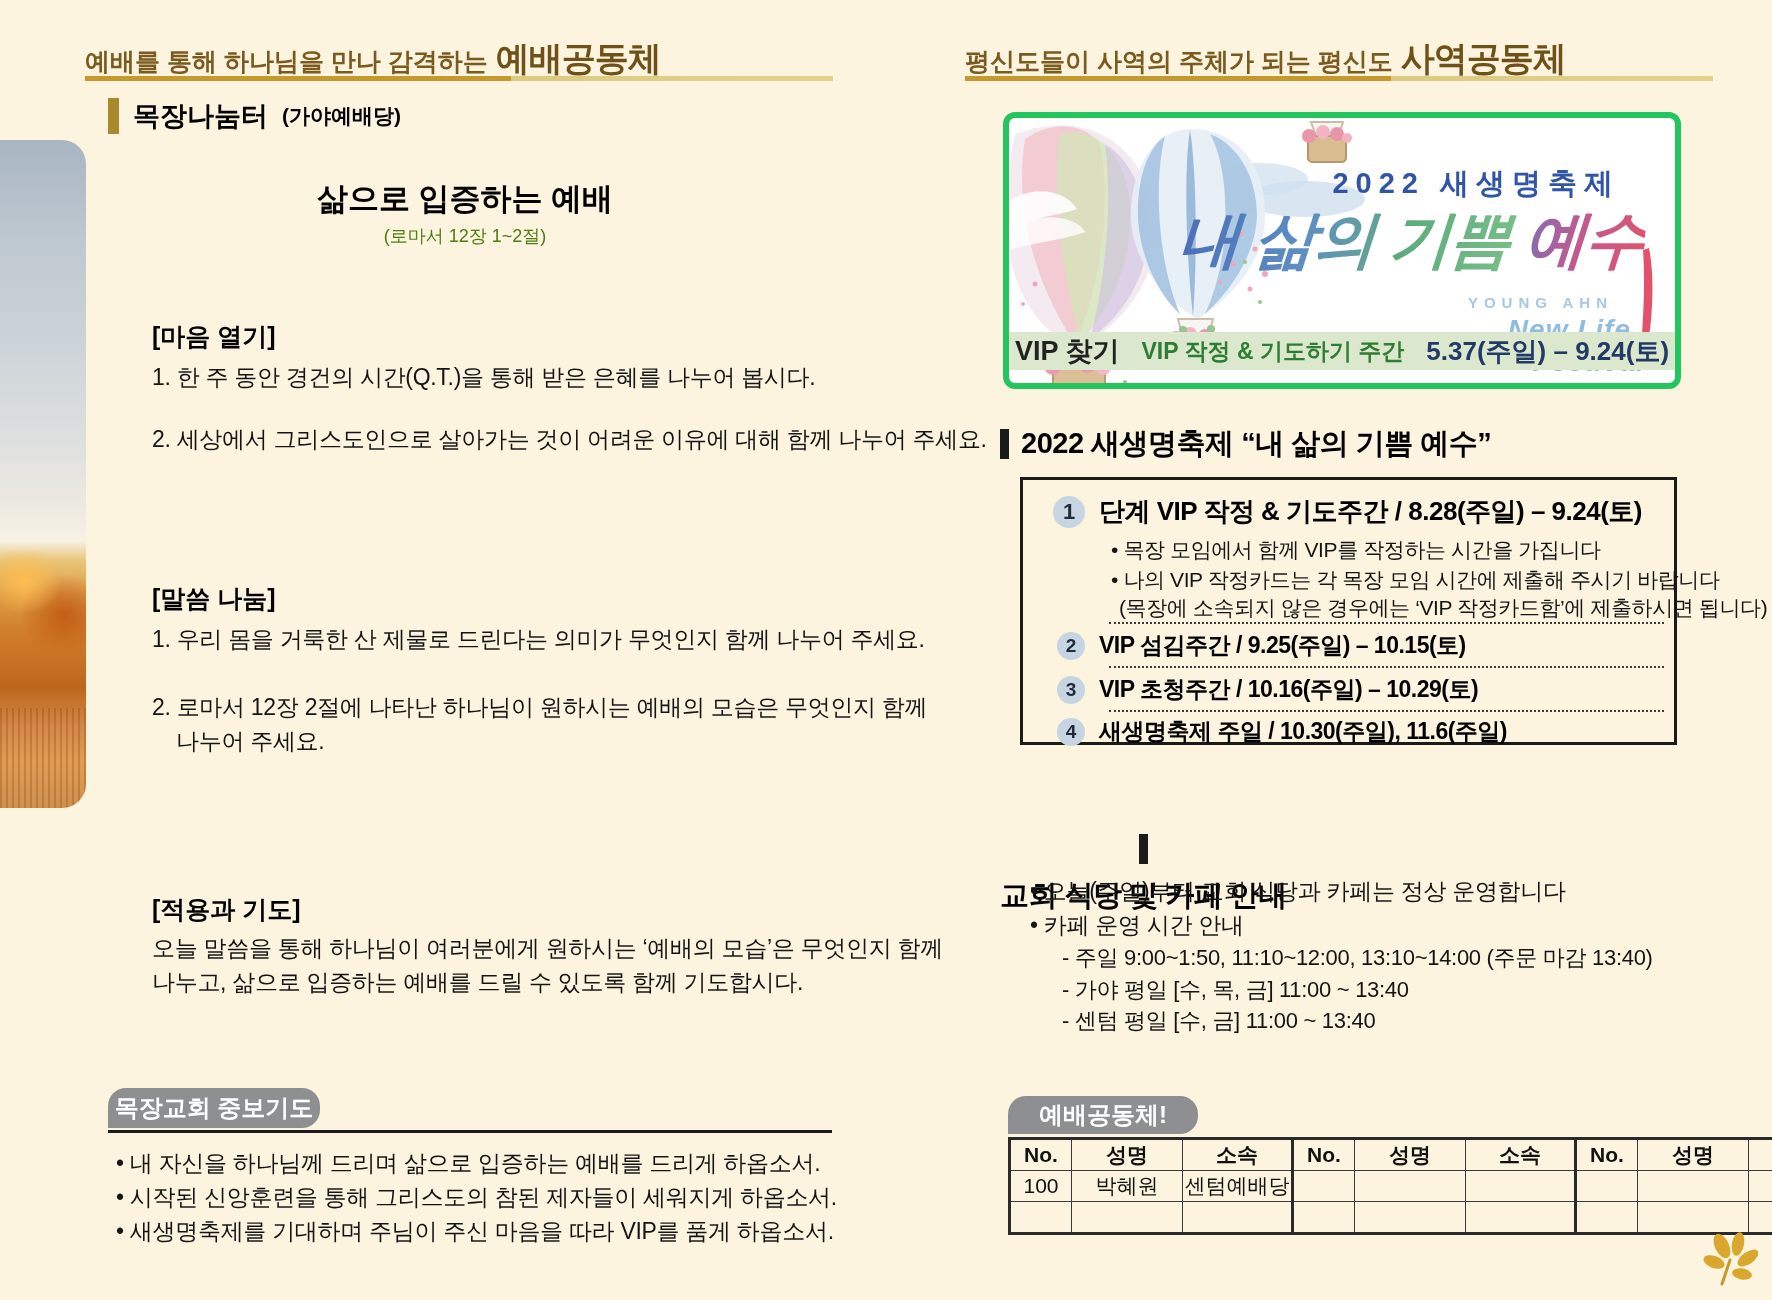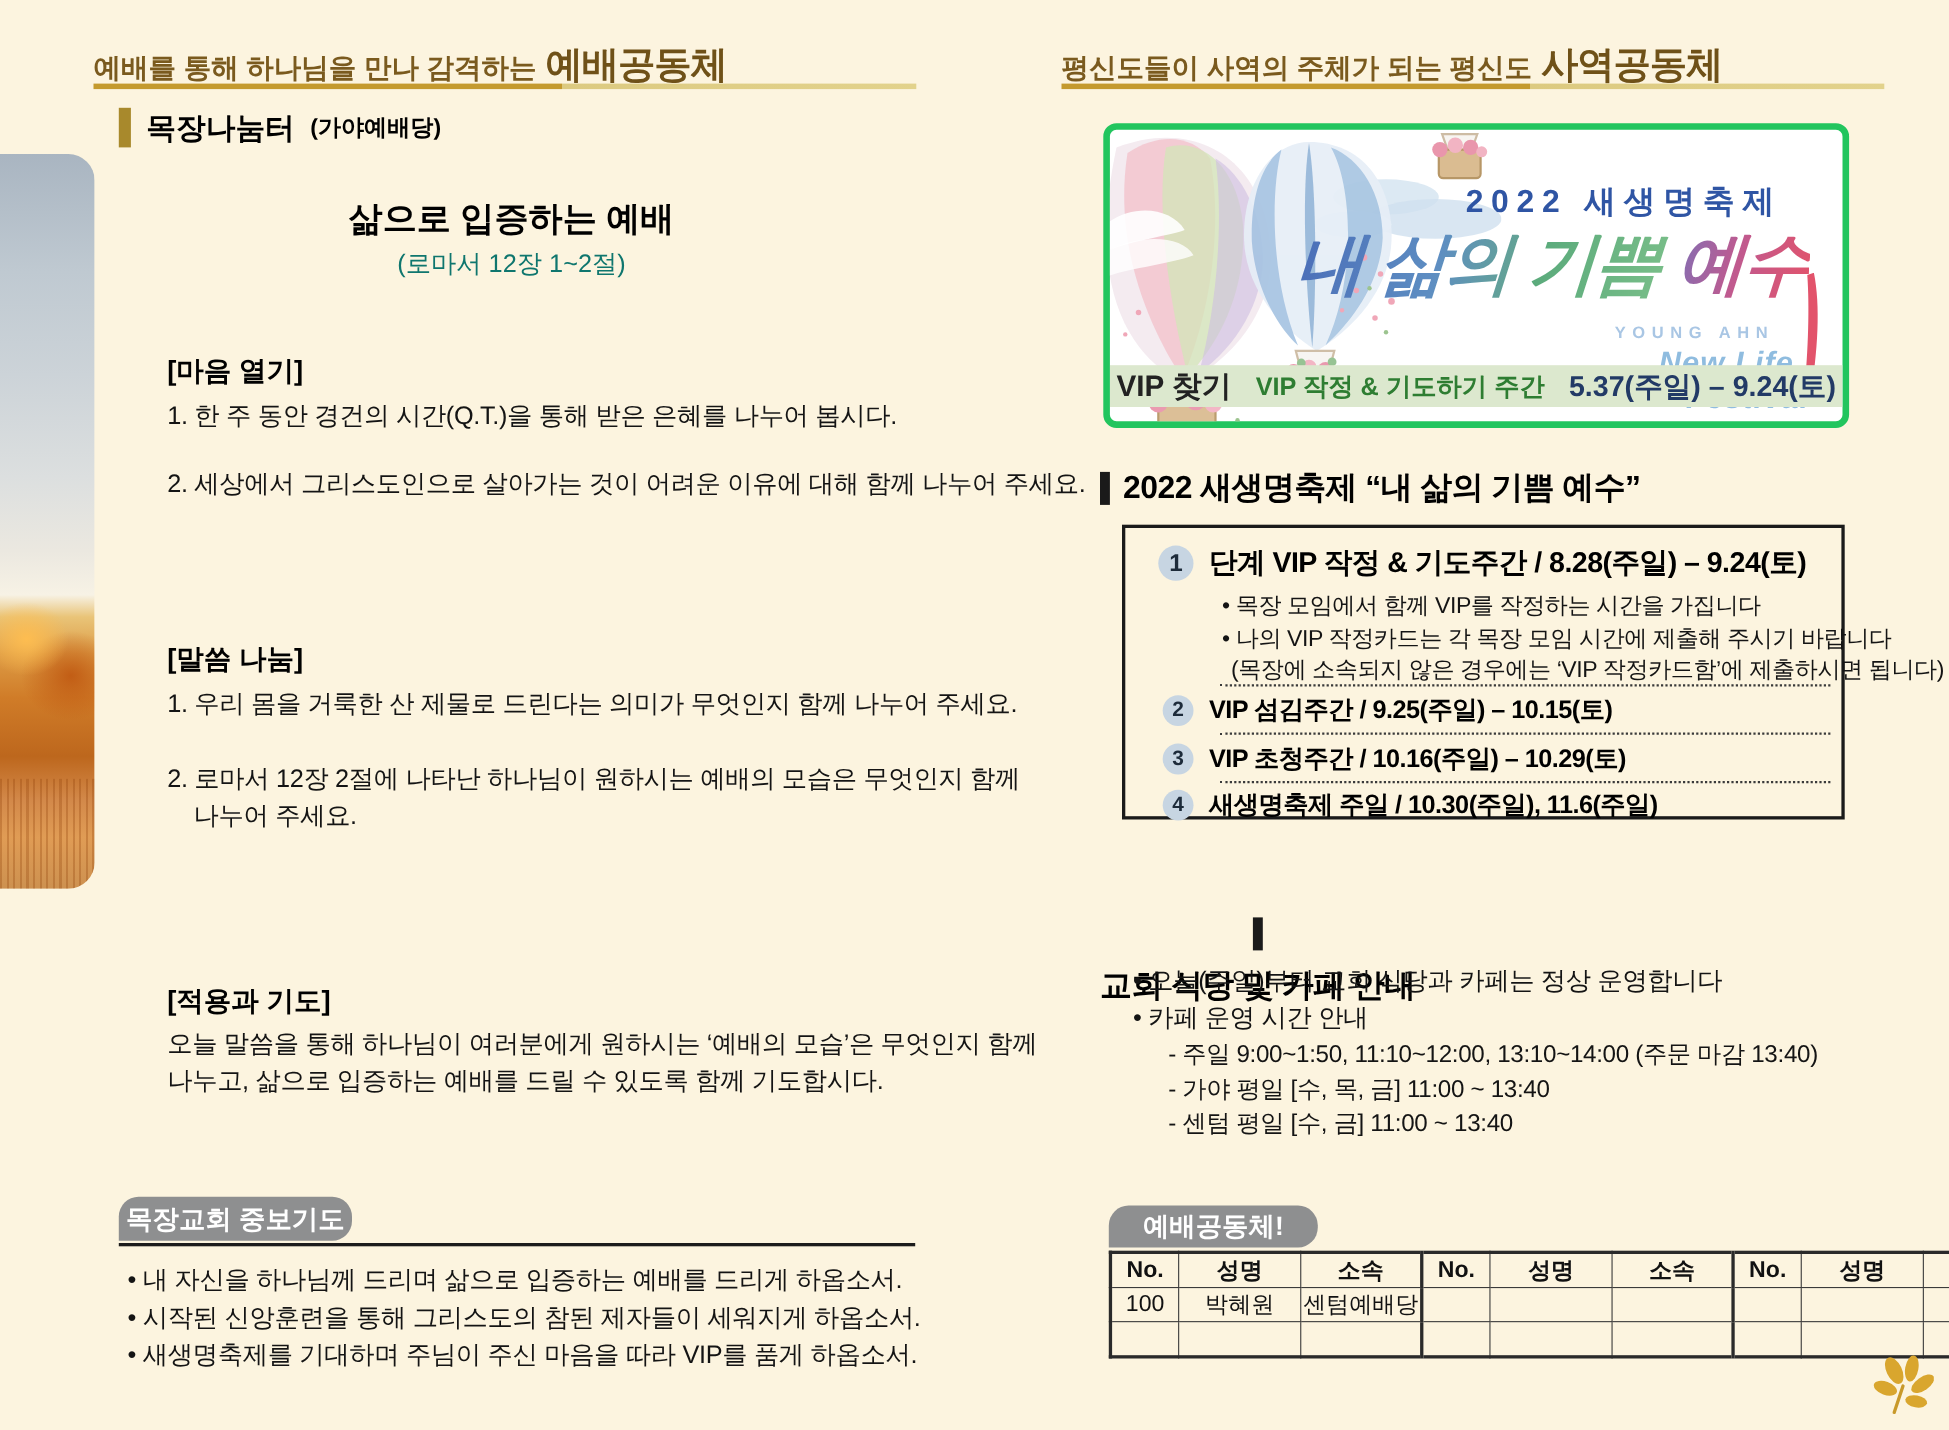--- a/index.html
+++ b/index.html
@@ -29,21 +29,21 @@
         #e9c478 63%,#dd9c46 68%,#d07c28 74%,#bd671d 82%,#d3894a 88%,#e09c55 93%,#cd9150 100%);
     background-repeat:no-repeat;
     background-size:100% 15%,100% 100%,100% 100%,100% 100%;
     background-position:0 100%,0 0,0 0,0 0;
   }
 
   
   .sec-head{font-size:25px;font-weight:bold;color:#000;}
   .body-text{font-size:23px;color:#141414;letter-spacing:-0.3px;}
   .center-title{font-size:31px;font-weight:bold;text-align:center;color:#000;}
-  .center-sub{font-size:23px;text-align:center;color:#0f766e;}
+  .center-sub{font-size:18px;text-align:center;color:#4d7c0f;}
 
   
   .gray-badge{
     background:#8e8f90;color:#fff;font-weight:bold;font-size:24px;
     display:flex;align-items:center;justify-content:center;
     border-radius:18px 18px 18px 0;
   }
   .black-line{height:3px;background:#1c1c1c;}
   .dot-li{font-size:23px;color:#141414;letter-spacing:-0.3px;}
   .dot-li::before{content:"•  ";font-size:23px;}

